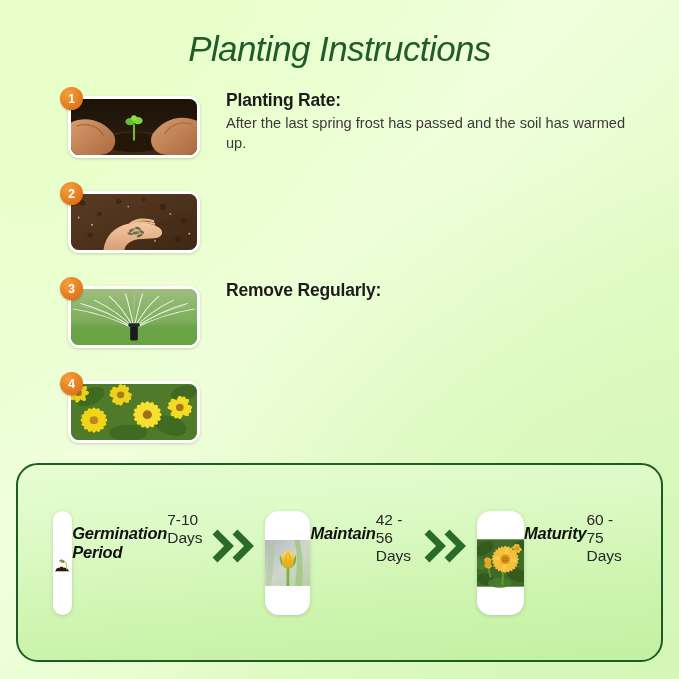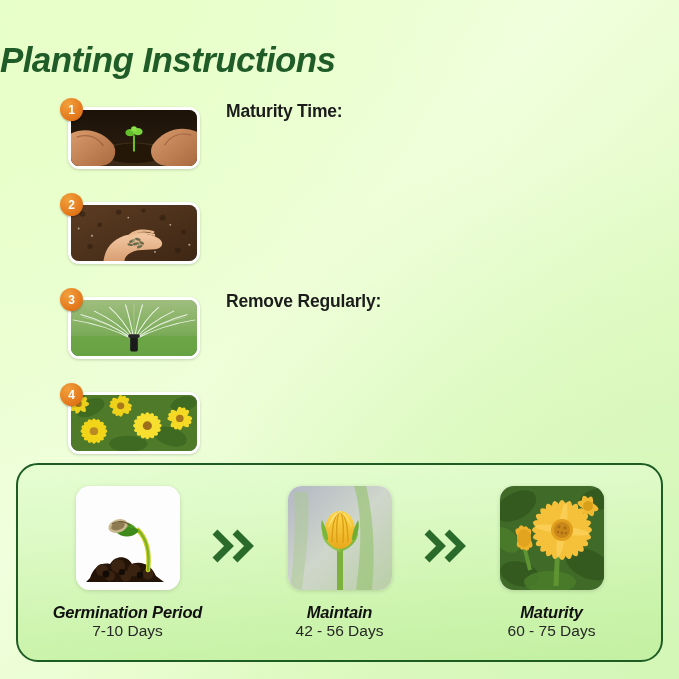--- a/index.html
+++ b/index.html
@@ -9,27 +9,27 @@
     background:
       radial-gradient(circle at 8% 4%, #e8ffc9 0%, rgba(232,255,201,0) 52%),
       radial-gradient(circle at 96% 96%, #d4f7b8 0%, rgba(212,247,184,0) 55%),
       linear-gradient(135deg,#e6ffc8 0%, #f0ffdd 42%, #e3fbc6 72%, #d9f7bd 100%);
     overflow:hidden;
     position:relative;
   }
 
   
   .title {
-    text-align:left;
+    text-align:center;
     font-size:35px;
-    font-weight:bold;
+    font-weight:normal;
     font-style:italic;
     color:#1f5c28;
     letter-spacing:-0.6px;
-    padding-top:42px;
+    padding-top:31px;
     line-height:1;
   }
 
   
   .steps { margin-top:22px; padding-left:68px; padding-right:24px; }
   .step { display:flex; align-items:flex-start; margin-bottom:25px; position:relative; }
   .thumb-wrap { position:relative; flex:0 0 132px; width:132px; height:62px; margin-top:8px; }
   .thumb {
     width:132px; height:62px; border-radius:11px;
     border:3px solid #ffffff; overflow:hidden;
@@ -57,21 +57,21 @@
   }
 
   
   .panel {
     position:absolute; left:16px; right:16px; top:463px; height:199px;
     border:2px solid #1d5d24; border-radius:22px;
     background:linear-gradient(175deg,#e6fdd2 0%, #ddfac6 30%, #cdf4ae 70%, #c3f0a2 100%);
     display:flex; align-items:center; justify-content:center;
     padding:0 18px;
   }
-  .tl-item { width:150px; display:flex; flex-direction:column; align-items:center; }
+  .tl-item { width:150px; display:flex; flex-direction:row; }
   .tl-img {
     width:104px; height:104px; border-radius:14px; overflow:hidden;
     box-shadow:0 1px 4px rgba(0,0,0,.15); background:#fff;
   }
   .tl-img svg { display:block; width:100%; height:100%; }
   .tl-label {
     margin-top:13px; font-size:16.5px; font-weight:bold; font-style:italic;
     color:#111; letter-spacing:-0.2px;
   }
   .tl-days { margin-top:0; font-size:15.5px; color:#272727; }
@@ -110,21 +110,22 @@
             <path d="M6 30 C18 26 28 30 34 40" stroke="#8a5430" stroke-width="1.3" fill="none" opacity=".6"></path>
             <path d="M126 28 C114 24 104 29 98 39" stroke="#8a5430" stroke-width="1.3" fill="none" opacity=".6"></path>
             <path d="M66 46 L66 28" stroke="#6fbb33" stroke-width="2.2" fill="none"></path>
             <ellipse cx="62" cy="25" rx="5" ry="4" fill="#63c02c"></ellipse>
             <ellipse cx="70" cy="24" rx="5" ry="4" fill="#7ad43c"></ellipse>
             <circle cx="66" cy="21" r="3" fill="#8ee04a"></circle>
           </svg>
         </div>
       </div>
       <div class="step-body">
-        <div class="step-head">Maturity Time:</div>
+        <div class="step-head">Planting Rate:</div>
+        <div class="step-desc">After the last spring frost has passed and the soil has warmed up.</div>
       </div>
     </div>
 
     <div class="step">
       <div class="thumb-wrap">
         <div class="badge">2</div>
         <div class="thumb">
           <svg viewBox="0 0 132 62" preserveAspectRatio="none">
             <defs>
               <linearGradient id="soil2" x1="0" y1="0" x2="1" y2="1">

